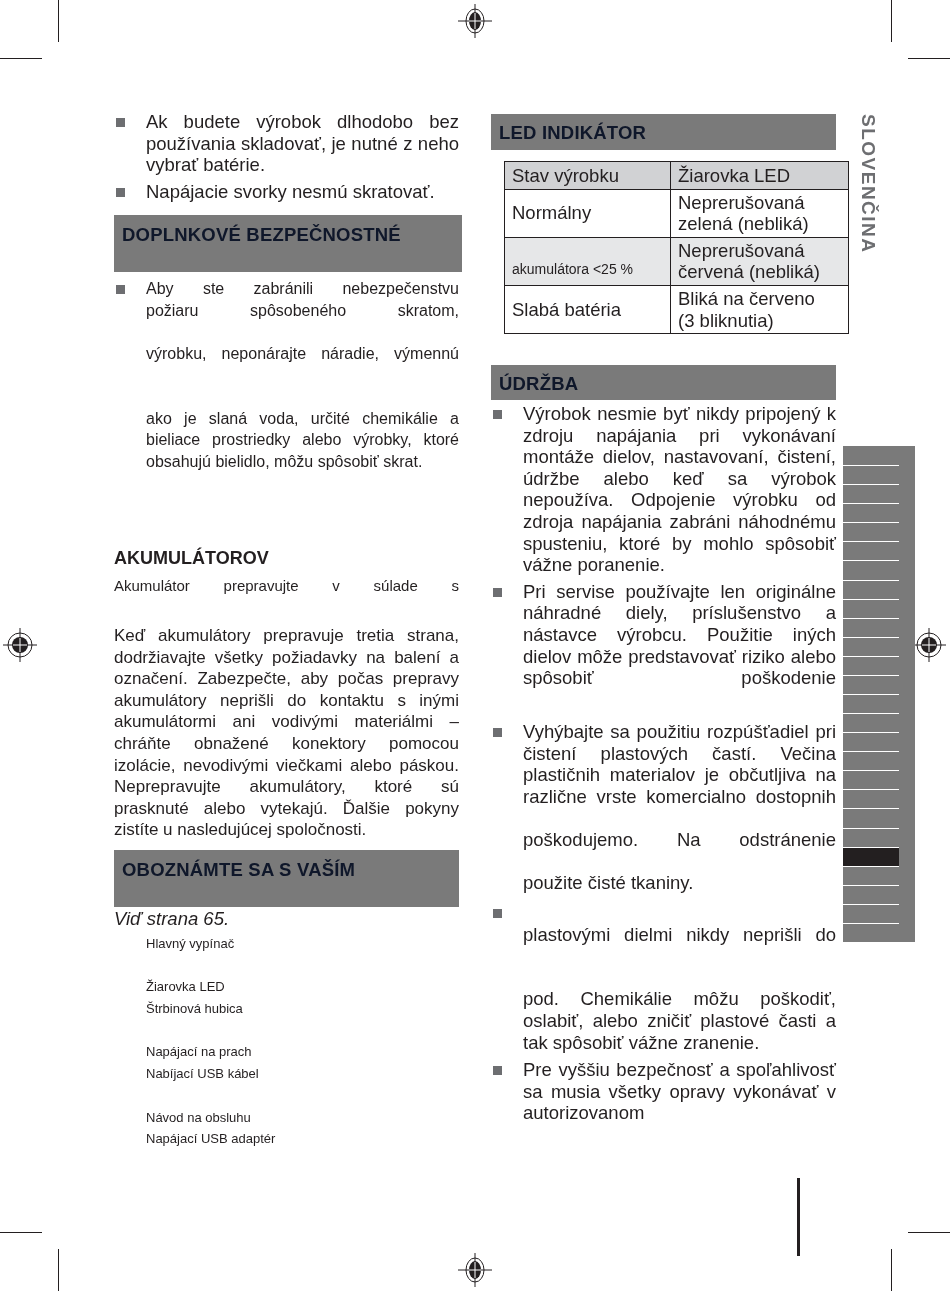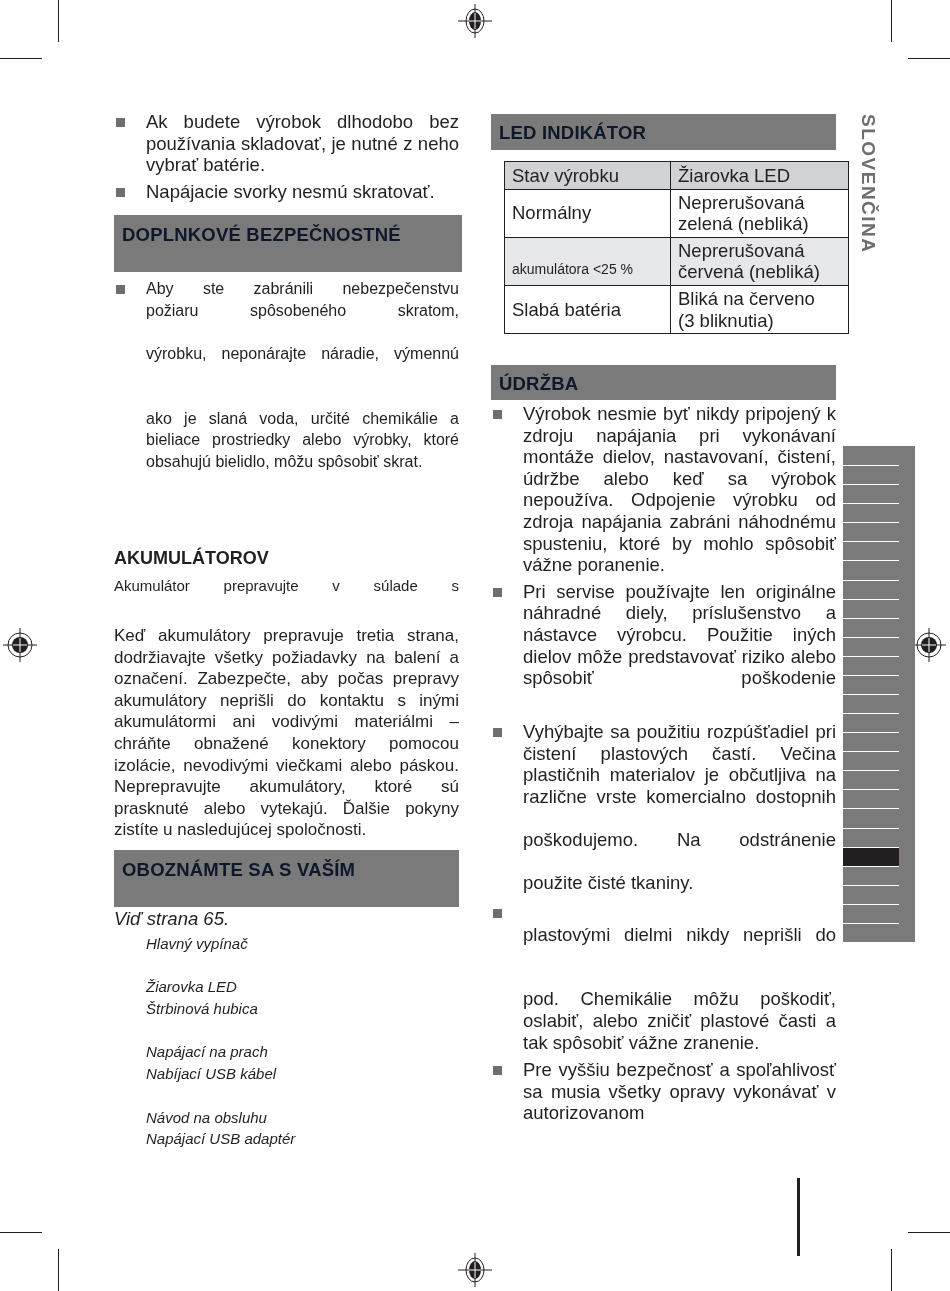--- a/index.html
+++ b/index.html
@@ -110,21 +110,21 @@
     <div>obsahujú bielidlo, môžu spôsobiť skrat.</div>
   </div>
 </div>
 
 <div class="abs sub-head" style="left:114px; top:548px;">AKUMULÁTOROV</div>
 <div class="abs justify" style="left:114px; top:577px; width:345px; font-size:15px;">Akumulátor prepravujte v súlade s</div>
 <div class="abs para small" style="left:114px; top:625px; width:345px; font-size:17px;">Keď akumulátory prepravuje tretia strana, dodržiavajte všetky požiadavky na balení a označení. Zabezpečte, aby počas prepravy akumulátory neprišli do kontaktu s inými akumulátormi ani vodivými materiálmi – chráňte obnažené konektory pomocou izolácie, nevodivými viečkami alebo páskou. Neprepravujte akumulátory, ktoré sú prasknuté alebo vytekajú. Ďalšie pokyny zistíte u nasledujúcej spoločnosti.</div>
 
 <div class="abs sec-head" style="left:114px; top:850px; width:345px; height:57px;">OBOZNÁMTE SA S VAŠÍM</div>
 <div class="abs" style="left:114px; top:908px; font-style:italic; font-size:18.5px;">Viď strana 65.</div>
-<div class="abs" style="left:146px; top:933px; font-size:15px; line-height:21.7px;font-style:italic;">
+<div class="abs" style="left:146px; top:933px; font-size:13px; line-height:21.7px;">
   <div>Hlavný vypínač</div>
   <div style="height:21.7px;"></div>
   <div>Žiarovka LED</div>
   <div>Štrbinová hubica</div>
   <div style="height:21.7px;"></div>
   <div>Napájací na prach</div>
   <div>Nabíjací USB kábel</div>
   <div style="height:21.7px;"></div>
   <div>Návod na obsluhu</div>
   <div>Napájací USB adaptér</div>

